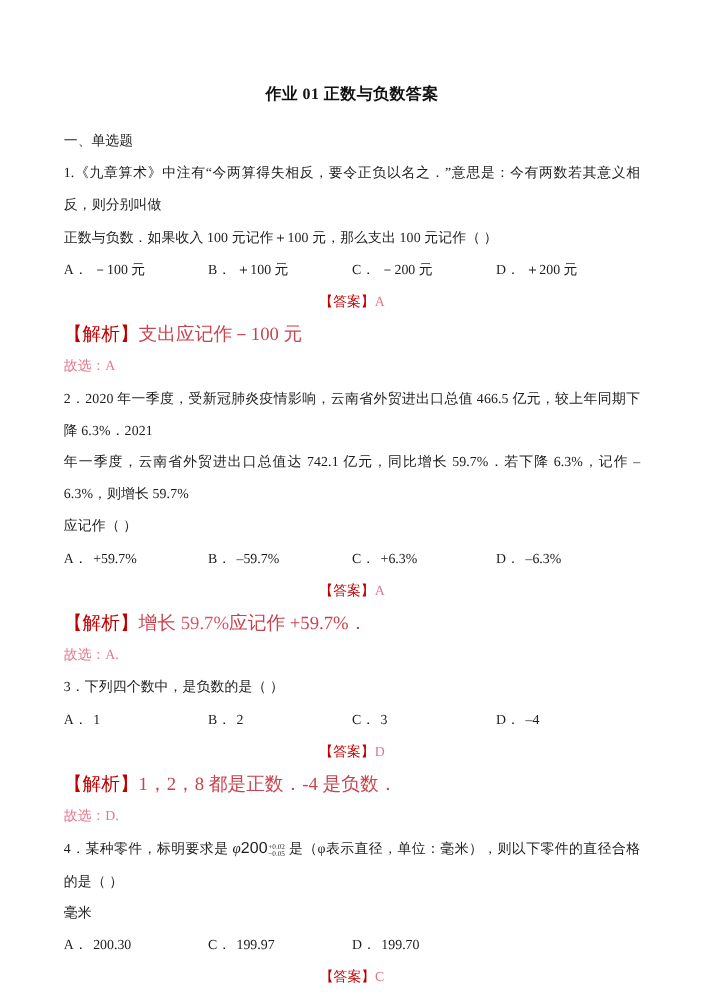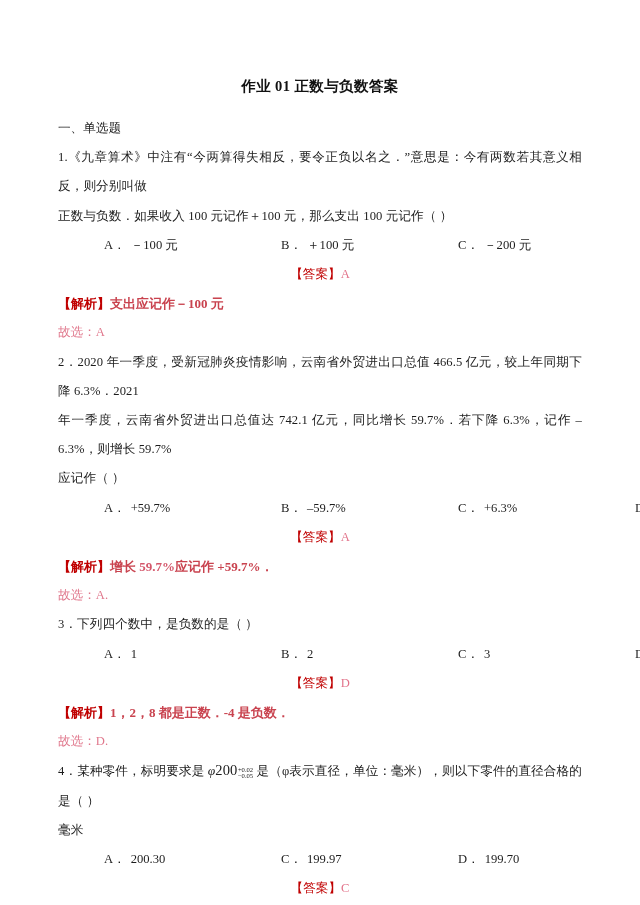--- a/index.html
+++ b/index.html
@@ -55,45 +55,43 @@
   
   .opts {
     display: flex;
     font-size: 12.6px;
     line-height: 29.2px;
     color: #1c1c1c;
   }
   .opt {
     flex: 0 0 25%;
     white-space: nowrap;
-    margin-left: 46px;
   }
   .opt .lab {
     margin-right: 5px;
   }
   
   .ans-line {
     font-size: 12.6px;
     line-height: 29.2px;
     color: #c00000;
     white-space: nowrap;
     text-align: center;
   }
   .ans-line .tag {
     color: #c00000;
     font-weight: normal;
   }
   .ans-line .val {
     color: #e2738a;
   }
   .exp-line {
-    font-size: 13px;
+    font-size: 17px;
     line-height: 29.2px;
     color: #c9434f;
-    font-weight: bold;
   }
   .exp-line .tag {
     color: #c00000;
   }
   .exp-line .emph {
     color: #d4576b;
   }
   .choose-line {
     font-size: 12.6px;
     line-height: 29.2px;
@@ -101,21 +99,21 @@
     white-space: nowrap;
   }
   
   .phi {
     font-style: italic;
     font-family: "Liberation Serif", "DejaVu Serif", serif;
     font-size: 13.5px;
   }
   .numbase {
     font-size: 14.5px;
-    font-family: Liberation Serif, serif;
+    font-family: Liberation Sans, sans-serif;
   }
   .tol {
     display: inline-block;
     vertical-align: -0.45em;
     font-size: 6.6px;
     line-height: 1.02;
     text-align: left;
     margin-left: 0.5px;
     letter-spacing: 0;
   }
@@ -141,20 +139,23 @@
       <div class="opts">
         <div class="opt">
           <span class="lab">A．</span><span>－100 元</span>
         </div>
         <div class="opt">
           <span class="lab">B．</span><span>＋100 元</span>
         </div>
         <div class="opt">
           <span class="lab">C．</span><span>－200 元</span>
         </div>
+        <div class="opt">
+          <span class="lab">D．</span><span>＋200 元</span>
+        </div>
       </div>
 
       <div class="ans-line">
         <span class="tag">【答案】</span><span class="val">A</span>
       </div>
 
       <div class="exp-line">
         <span class="tag">【解析】</span><span>支出应记作－100 元</span>
       </div>
 

